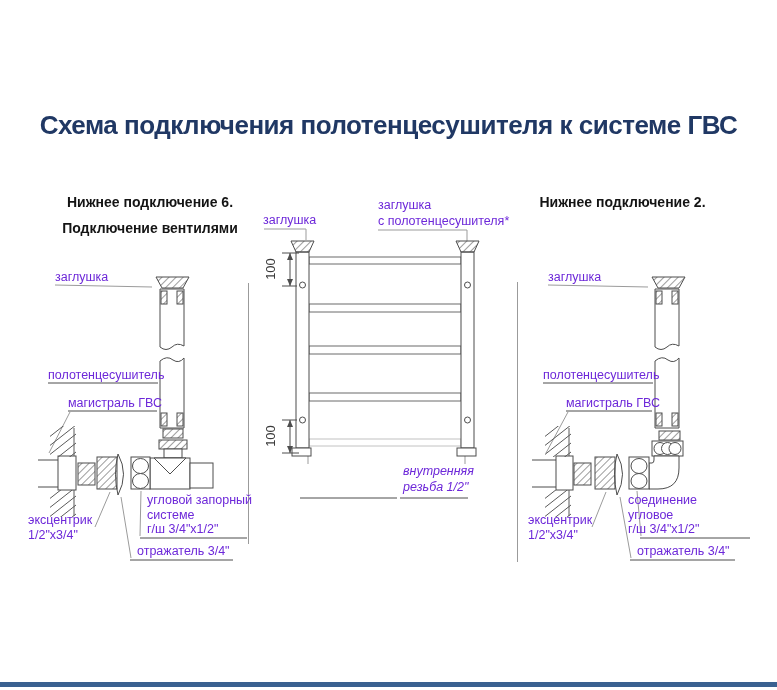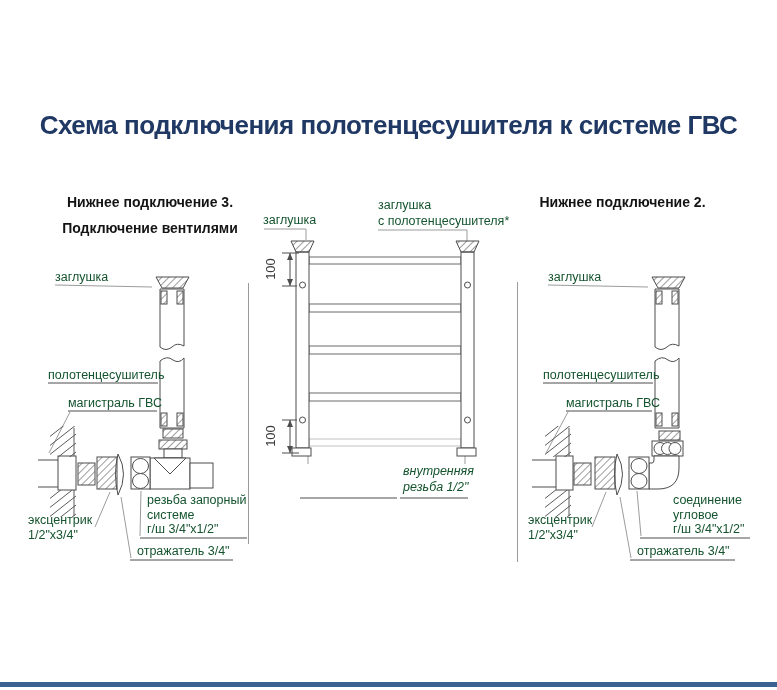--- a/index.html
+++ b/index.html
@@ -2,21 +2,21 @@
 <html><head>
 <meta charset="utf-8">
 <style>
   html,body{margin:0;padding:0;background:#fff;}
   .page{position:relative;width:777px;height:690px;background:#ffffff;
         font-family:"Liberation Sans", sans-serif;overflow:hidden;color:#2e2e2e;}
   .title{position:absolute;top:62px;left:0;width:777px;text-align:center;
          font-size:26px;font-weight:bold;letter-spacing:-0.5px;margin-top:48px;}
   .hdg{position:absolute;font-weight:bold;font-size:14px;color:#141414;
        text-align:center;white-space:nowrap;}
-  .lbl{position:absolute;font-size:12.5px;color:#14532d;white-space:nowrap;
+  .lbl{position:absolute;font-size:12.5px;color:#6d28d9;white-space:nowrap;
        line-height:14.5px;}
   .lbl .ln{display:block;}
   .dim{position:absolute;font-size:13px;color:#3a3a3a;width:34px;height:30px;
        text-align:center;transform:rotate(-90deg);}
   .mount{line-height:16px;}
   .airvent{line-height:15.5px;}
   svg.art{position:absolute;left:0;top:0;}
   .bottombar{position:absolute;left:0;top:682px;width:777px;height:5px;}
 </style>
 </head>
@@ -244,30 +244,30 @@
           <line x1="543" y1="518" x2="571" y2="496"></line>
             <line x1="543" y1="527" x2="571" y2="505"></line>
           <line x1="543" y1="536" x2="571" y2="514"></line>
         </g>
       </g>
     </g>
   </svg>
 
   <div class="title" style="color: rgb(32, 56, 100);">Схема подключения полотенцесушителя к системе ГВС</div>
 
-  <div class="hdg" style="left:30px;top:194px;width:240px;">Нижнее подключение 3.</div>
+  <div class="hdg" style="left:30px;top:194px;width:240px;">Нижнее подключение 6.</div>
   <div class="hdg" style="left:30px;top:220px;width:240px;">Подключение вентилями</div>
 
   <div class="hdg" style="left:505px;top:194px;width:235px;">Нижнее подключение 2.</div>
 
   <div class="lbl" style="left:55px;top:270px;">заглушка</div>
   <div class="lbl" style="left:48px;top:368px;">полотенцесушитель</div>
   <div class="lbl" style="left:68px;top:396px;">магистраль ГВС</div>
   <div class="lbl" style="left:147px;top:493px;">
-    <span class="ln">резьба запорный</span>
+    <span class="ln">угловой запорный</span>
     <span class="ln">системе</span>
     <span class="ln">г/ш 3/4"х1/2"</span>
   </div>
   <div class="lbl" style="left:28px;top:513px;">
     <span class="ln">эксцентрик</span>
     <span class="ln">1/2"х3/4"</span>
   </div>
   <div class="lbl" style="left:137px;top:544px;">отражатель 3/4"</div>
 
   <div class="lbl" style="left:263px;top:213px;">заглушка</div>
@@ -278,21 +278,21 @@
   <div class="dim" style="left:261px;top:254px;">100</div>
   <div class="dim" style="left:261px;top:421px;">100</div>
   <div class="lbl mount" style="left:403px;top:463px;font-style:italic;">
     <span class="ln">внутренняя</span>
     <span class="ln">резьба 1/2"</span>
   </div>
 
   <div class="lbl" style="left:548px;top:270px;">заглушка</div>
   <div class="lbl" style="left:543px;top:368px;">полотенцесушитель</div>
   <div class="lbl" style="left:566px;top:396px;">магистраль ГВС</div>
-  <div class="lbl" style="left:673px;top:493px;">
+  <div class="lbl" style="left:628px;top:493px;">
     <span class="ln">соединение</span>
     <span class="ln">угловое</span>
     <span class="ln">г/ш 3/4"х1/2"</span>
   </div>
   <div class="lbl" style="left:528px;top:513px;">
     <span class="ln">эксцентрик</span>
     <span class="ln">1/2"х3/4"</span>
   </div>
   <div class="lbl" style="left:637px;top:544px;">отражатель 3/4"</div>
 

